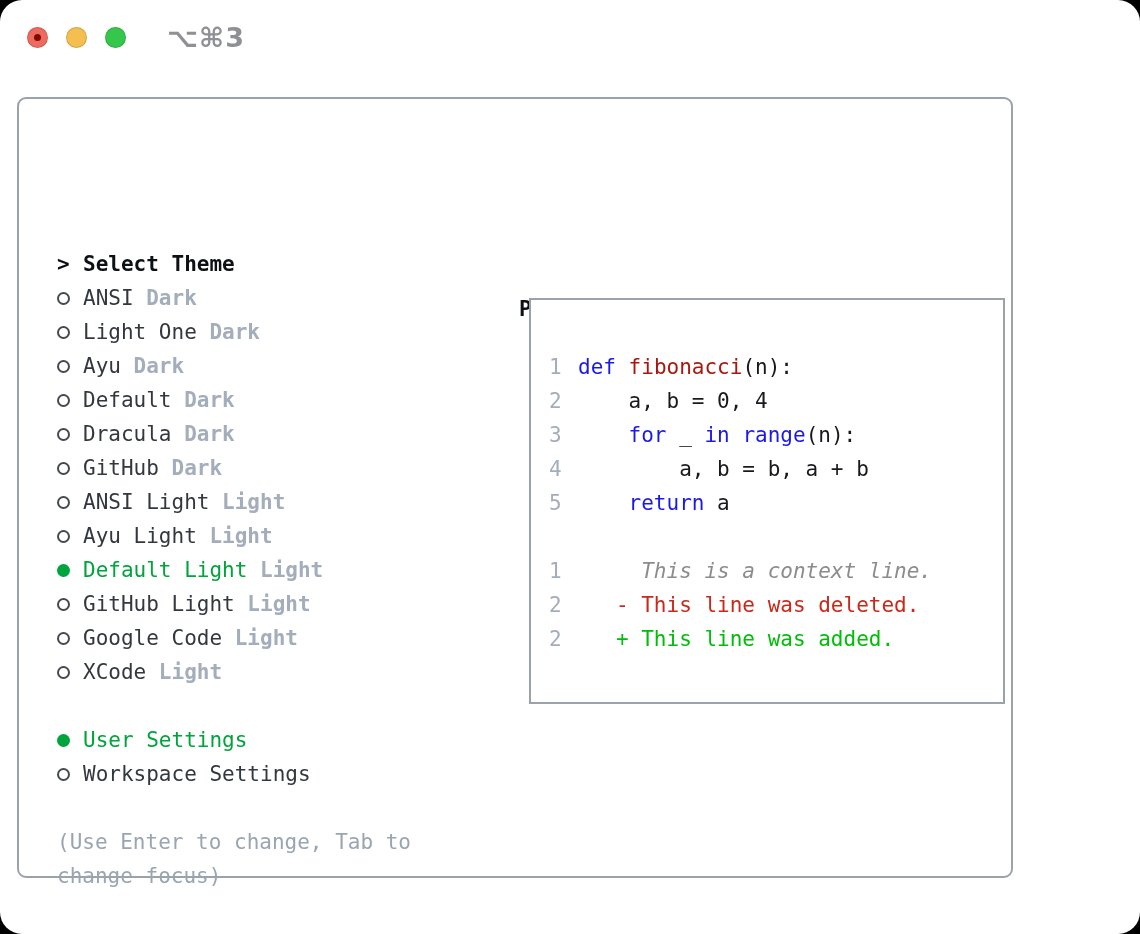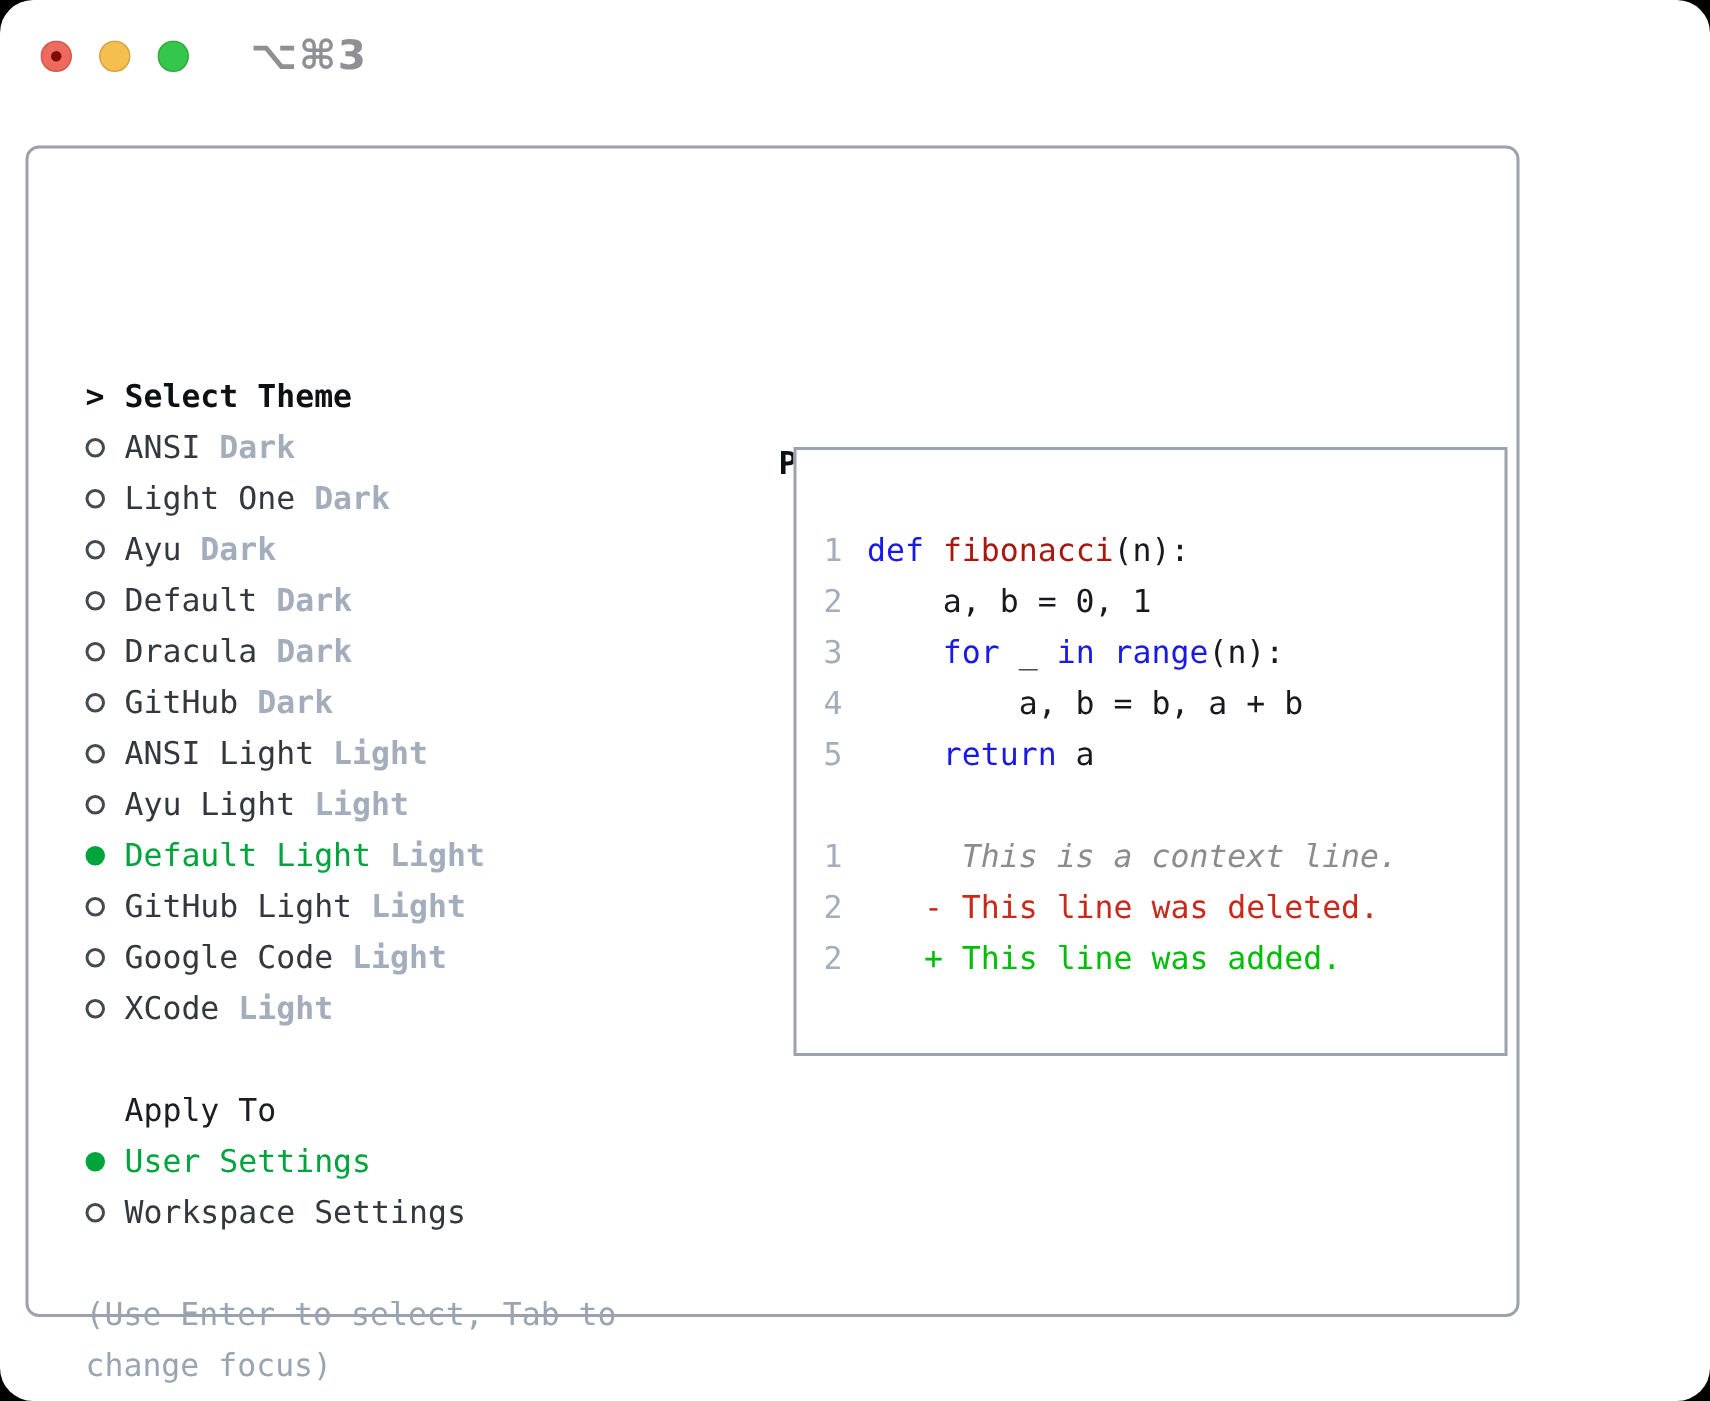--- a/index.html
+++ b/index.html
@@ -111,46 +111,42 @@
           <div class="row theme-row"><span class="marker"><span class="ring"></span></span><span class="t-name">ANSI Light</span><span class="t-var"> Light</span></div>
           <div class="row theme-row"><span class="marker"><span class="ring"></span></span><span class="t-name">Ayu Light</span><span class="t-var"> Light</span></div>
           <div class="row theme-row"><span class="marker"><span class="dot-sel"></span></span><span class="t-name sel">Default Light</span><span class="t-var"> Light</span></div>
           <div class="row theme-row"><span class="marker"><span class="ring"></span></span><span class="t-name">GitHub Light</span><span class="t-var"> Light</span></div>
           <div class="row theme-row"><span class="marker"><span class="ring"></span></span><span class="t-name">Google Code</span><span class="t-var"> Light</span></div>
           <div class="row theme-row"><span class="marker"><span class="ring"></span></span><span class="t-name">XCode</span><span class="t-var"> Light</span></div>
         </div>
 
       <div class="row spacer"></div>
 
-      <div class="row">
-        <span class="marker"></span>
-        <span class="apply-label">Apply To</span>
-      </div>
 
       <div id="apply-list">
           <div class="row apply-row"><span class="marker"><span class="dot-sel"></span></span><span class="t-name sel">User Settings</span></div>
           <div class="row apply-row"><span class="marker"><span class="ring"></span></span><span class="t-name">Workspace Settings</span></div>
         </div>
 
       <div class="row spacer"></div>
 
       <div class="row hint">
-        <span>(Use Enter to select, Tab to</span>
+        <span>(Use Enter to change, Tab to</span>
       </div>
       <div class="row hint">
         <span>change focus)</span>
       </div>
     </div>
 
     <div class="preview-title">Preview</div>
 
     <div class="preview-box">
       <div id="code-lines">
           <div class="cline"><span class="ln">1</span><span class="tok-keyword">def</span><span class="tok-plain"> </span><span class="tok-function">fibonacci</span><span class="tok-plain">(n):</span></div>
-          <div class="cline"><span class="ln">2</span><span class="tok-plain">    a, b = 0, 1</span></div>
+          <div class="cline"><span class="ln">2</span><span class="tok-plain">    a, b = 0, 4</span></div>
           <div class="cline"><span class="ln">3</span><span class="tok-plain">    </span><span class="tok-keyword">for</span><span class="tok-plain"> _ </span><span class="tok-keyword">in</span><span class="tok-plain"> </span><span class="tok-keyword">range</span><span class="tok-plain">(n):</span></div>
           <div class="cline"><span class="ln">4</span><span class="tok-plain">        a, b = b, a + b</span></div>
           <div class="cline"><span class="ln">5</span><span class="tok-plain">    </span><span class="tok-keyword">return</span><span class="tok-plain"> a</span></div>
         </div>
       <div class="cline"></div>
       <div id="diff-lines">
           <div class="cline"><span class="ln">1</span><span class="diff-context">     This is a context line.</span></div>
           <div class="cline"><span class="ln">2</span><span class="diff-deleted">   - This line was deleted.</span></div>
           <div class="cline"><span class="ln">2</span><span class="diff-added">   + This line was added.</span></div>
         </div>

